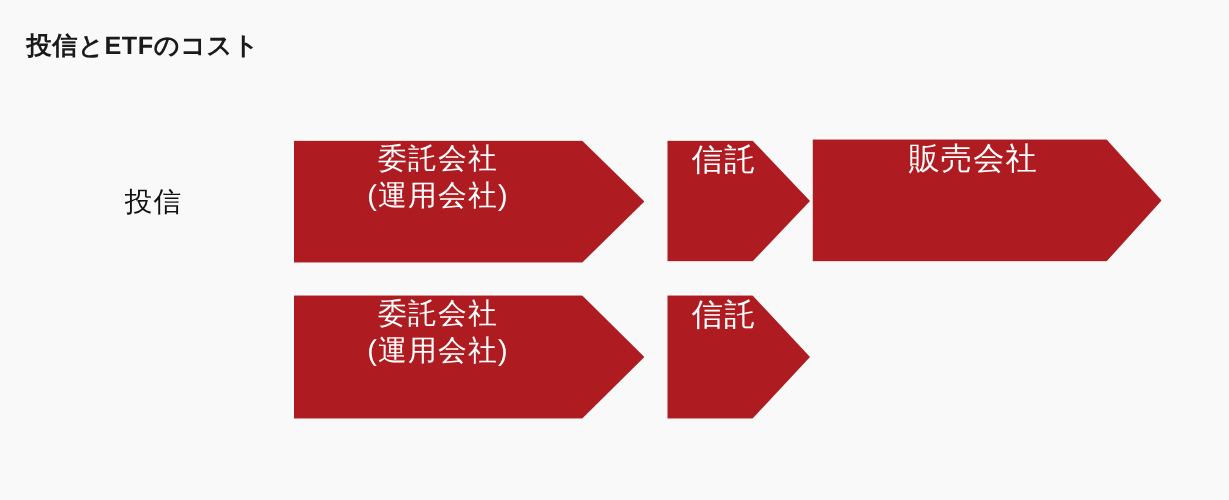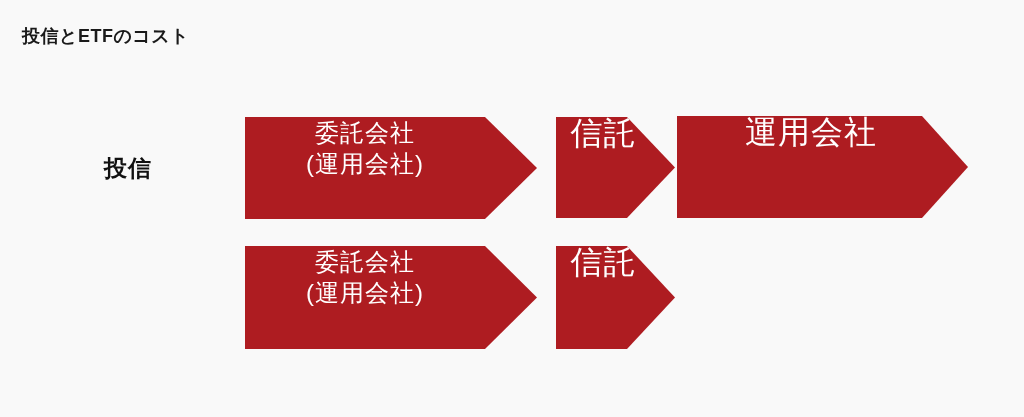--- a/index.html
+++ b/index.html
@@ -13,50 +13,50 @@
     height: 417px;
     background: var(--bg, #F9F9F9);
     font-family: "Liberation Sans", sans-serif;
     overflow: hidden;
   }
   .title {
     position: absolute;
     left: 22px;
     top: 24px;
     margin: 0;
-    font-size: 18px;
+    font-size: 21px;
     font-weight: bold;
     letter-spacing: 0.5px;
     color: var(--heading, #1A1A1A);
   }
   .row-label {
     position: absolute;
     display: flex;
     align-items: center;
     font-size: 23px;
-    font-weight: bold;
+    font-weight: normal;
     letter-spacing: 1px;
     color: #111111;
   }
   #label-toshin { left: 104px; top: 117px; height: 102px; }
   #label-etf    { left: 106px; top: 246px; height: 103px; letter-spacing: 2px; }
 
   .arrow {
     position: absolute;
     box-sizing: border-box;
     background: var(--arrow-fill, #AE1C21);
     color: var(--arrow-text, #FFFFFF);
     display: flex;
     align-items: flex-start;
     justify-content: center;
     text-align: center;
   }
   .arrow-text {
     white-space: pre-line;
-    font-size: 32px;
+    font-size: 26px;
     line-height: 32px;
     letter-spacing: 1px;
   }
   .arrow-text--two-line {
     font-size: 24px;
     line-height: 31px;
   }
 
   
   #arrow-r1-itaku {
@@ -97,21 +97,21 @@
   <div class="arrow" id="arrow-r1-itaku">
     <span class="arrow-text arrow-text--two-line">委託会社
 (運用会社)</span>
   </div>
 
   <div class="arrow" id="arrow-r1-shintaku">
     <span class="arrow-text">信託</span>
   </div>
 
   <div class="arrow" id="arrow-r1-hanbai">
-    <span class="arrow-text">運用会社</span>
+    <span class="arrow-text">販売会社</span>
   </div>
 
 
   <div class="arrow" id="arrow-r2-itaku">
     <span class="arrow-text arrow-text--two-line">委託会社
 (運用会社)</span>
   </div>
 
   <div class="arrow" id="arrow-r2-shintaku">
     <span class="arrow-text">信託</span>

